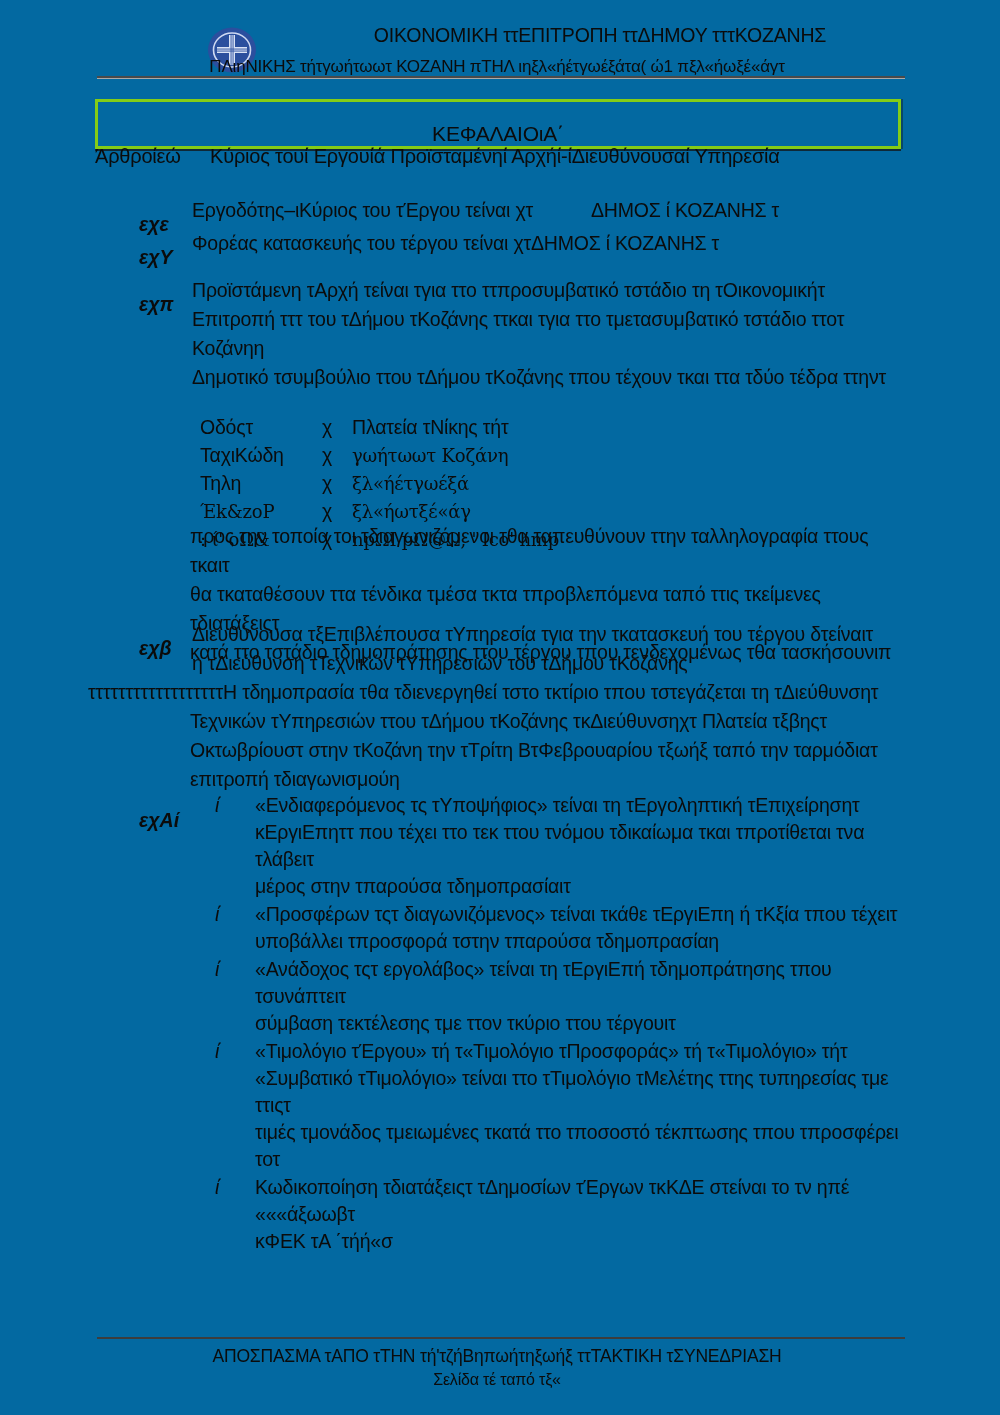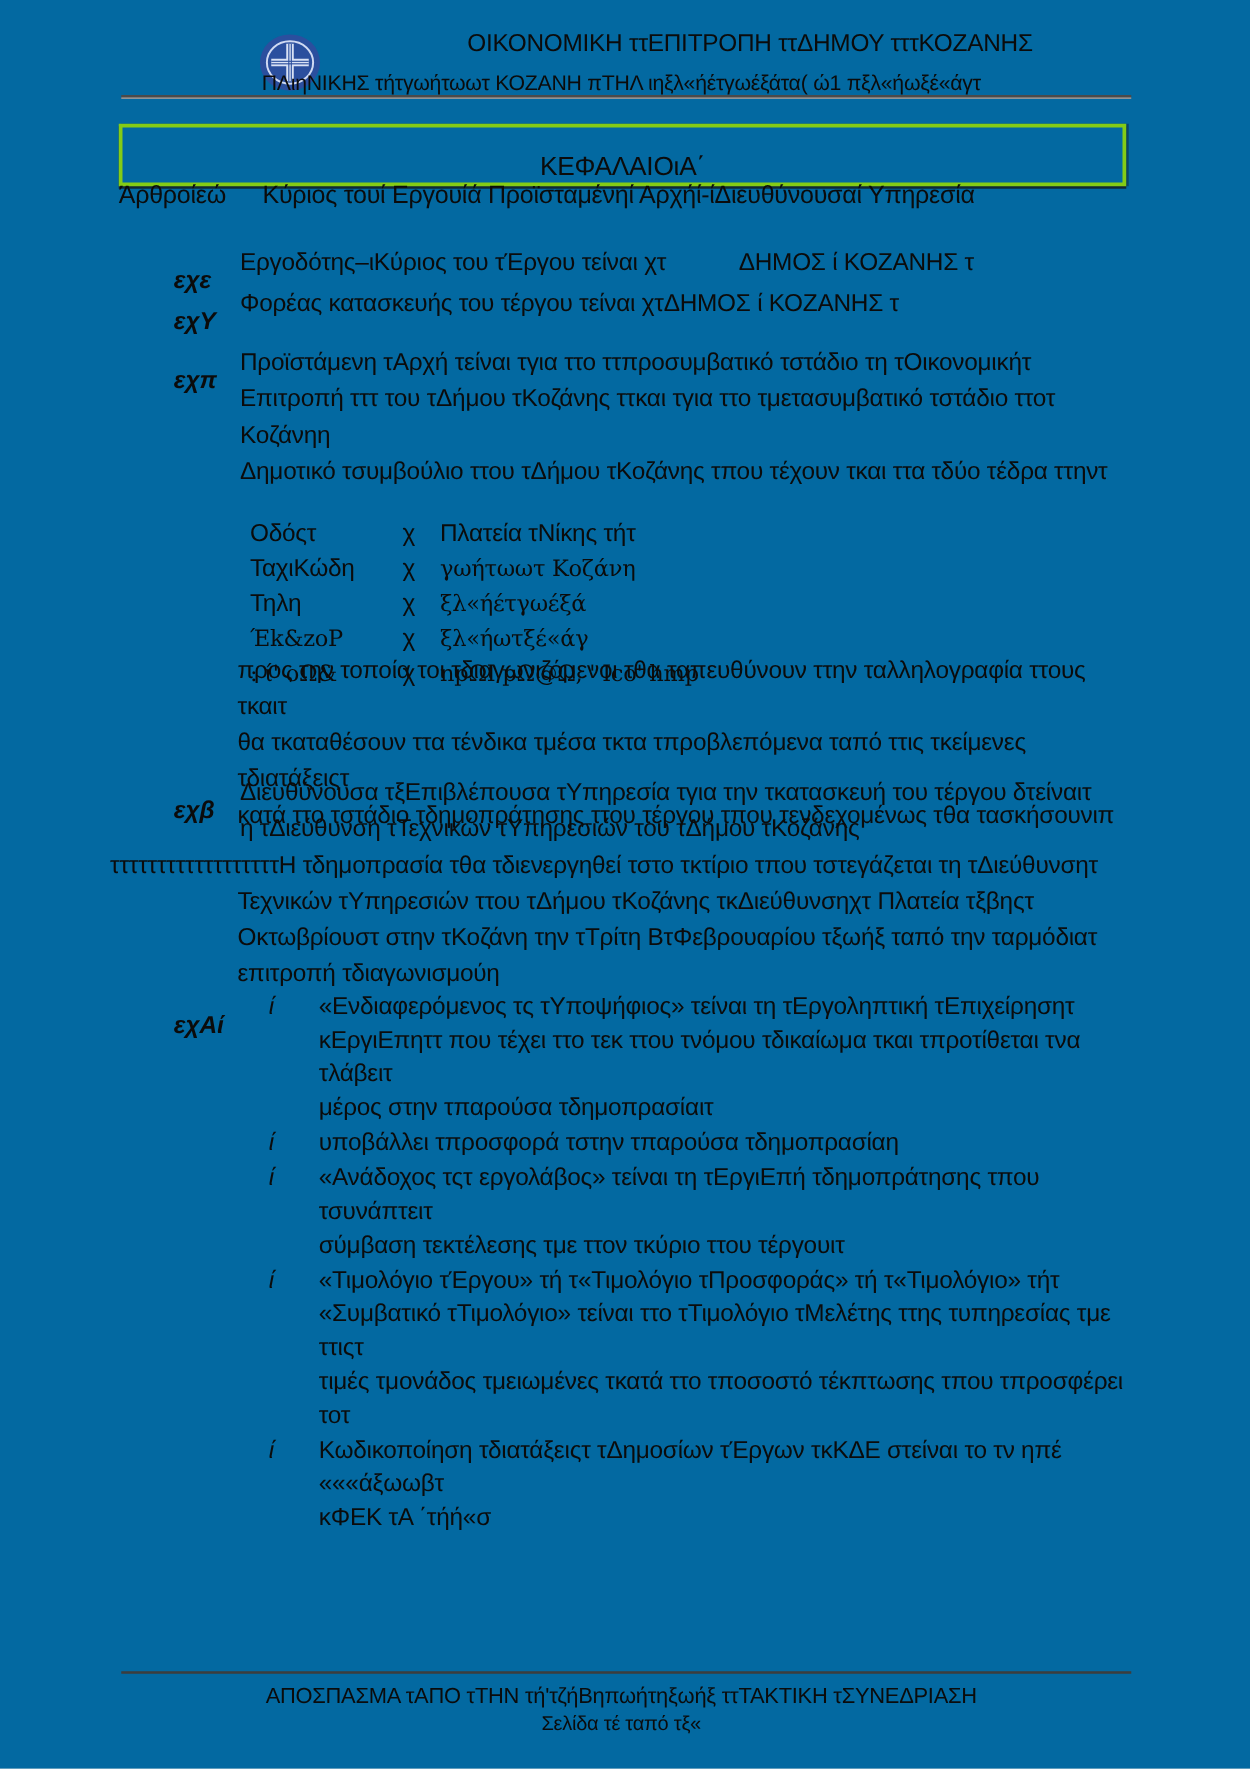--- a/index.html
+++ b/index.html
@@ -169,20 +169,21 @@
         <span class="glyph">ί</span>
         <div>
           <div>«Ενδιαφερόμενος τς τΥποψήφιος» τείναι τη τΕργοληπτική τΕπιχείρησητ</div>
           <div>κΕργιΕπηττ που τέχει ττο τεκ ττου τνόμου τδικαίωμα τκαι τπροτίθεται τνα τλάβειτ</div>
           <div>μέρος στην τπαρούσα τδημοπρασίαιτ</div>
         </div>
       </div>
       <div class="bullet">
         <span class="glyph">ί</span>
         <div>
+          <div>«Προσφέρων τςτ διαγωνιζόμενος» τείναι τκάθε τΕργιΕπη ή τΚξία τπου τέχειτ</div>
           <div>υποβάλλει τπροσφορά τστην τπαρούσα τδημοπρασίαη</div>
         </div>
       </div>
       <div class="bullet">
         <span class="glyph">ί</span>
         <div>
           <div>«Ανάδοχος τςτ εργολάβος» τείναι τη τΕργιΕπή τδημοπράτησης τπου τσυνάπτειτ</div>
           <div>σύμβαση τεκτέλεσης τμε ττον τκύριο ττου τέργουιτ</div>
         </div>
       </div>

